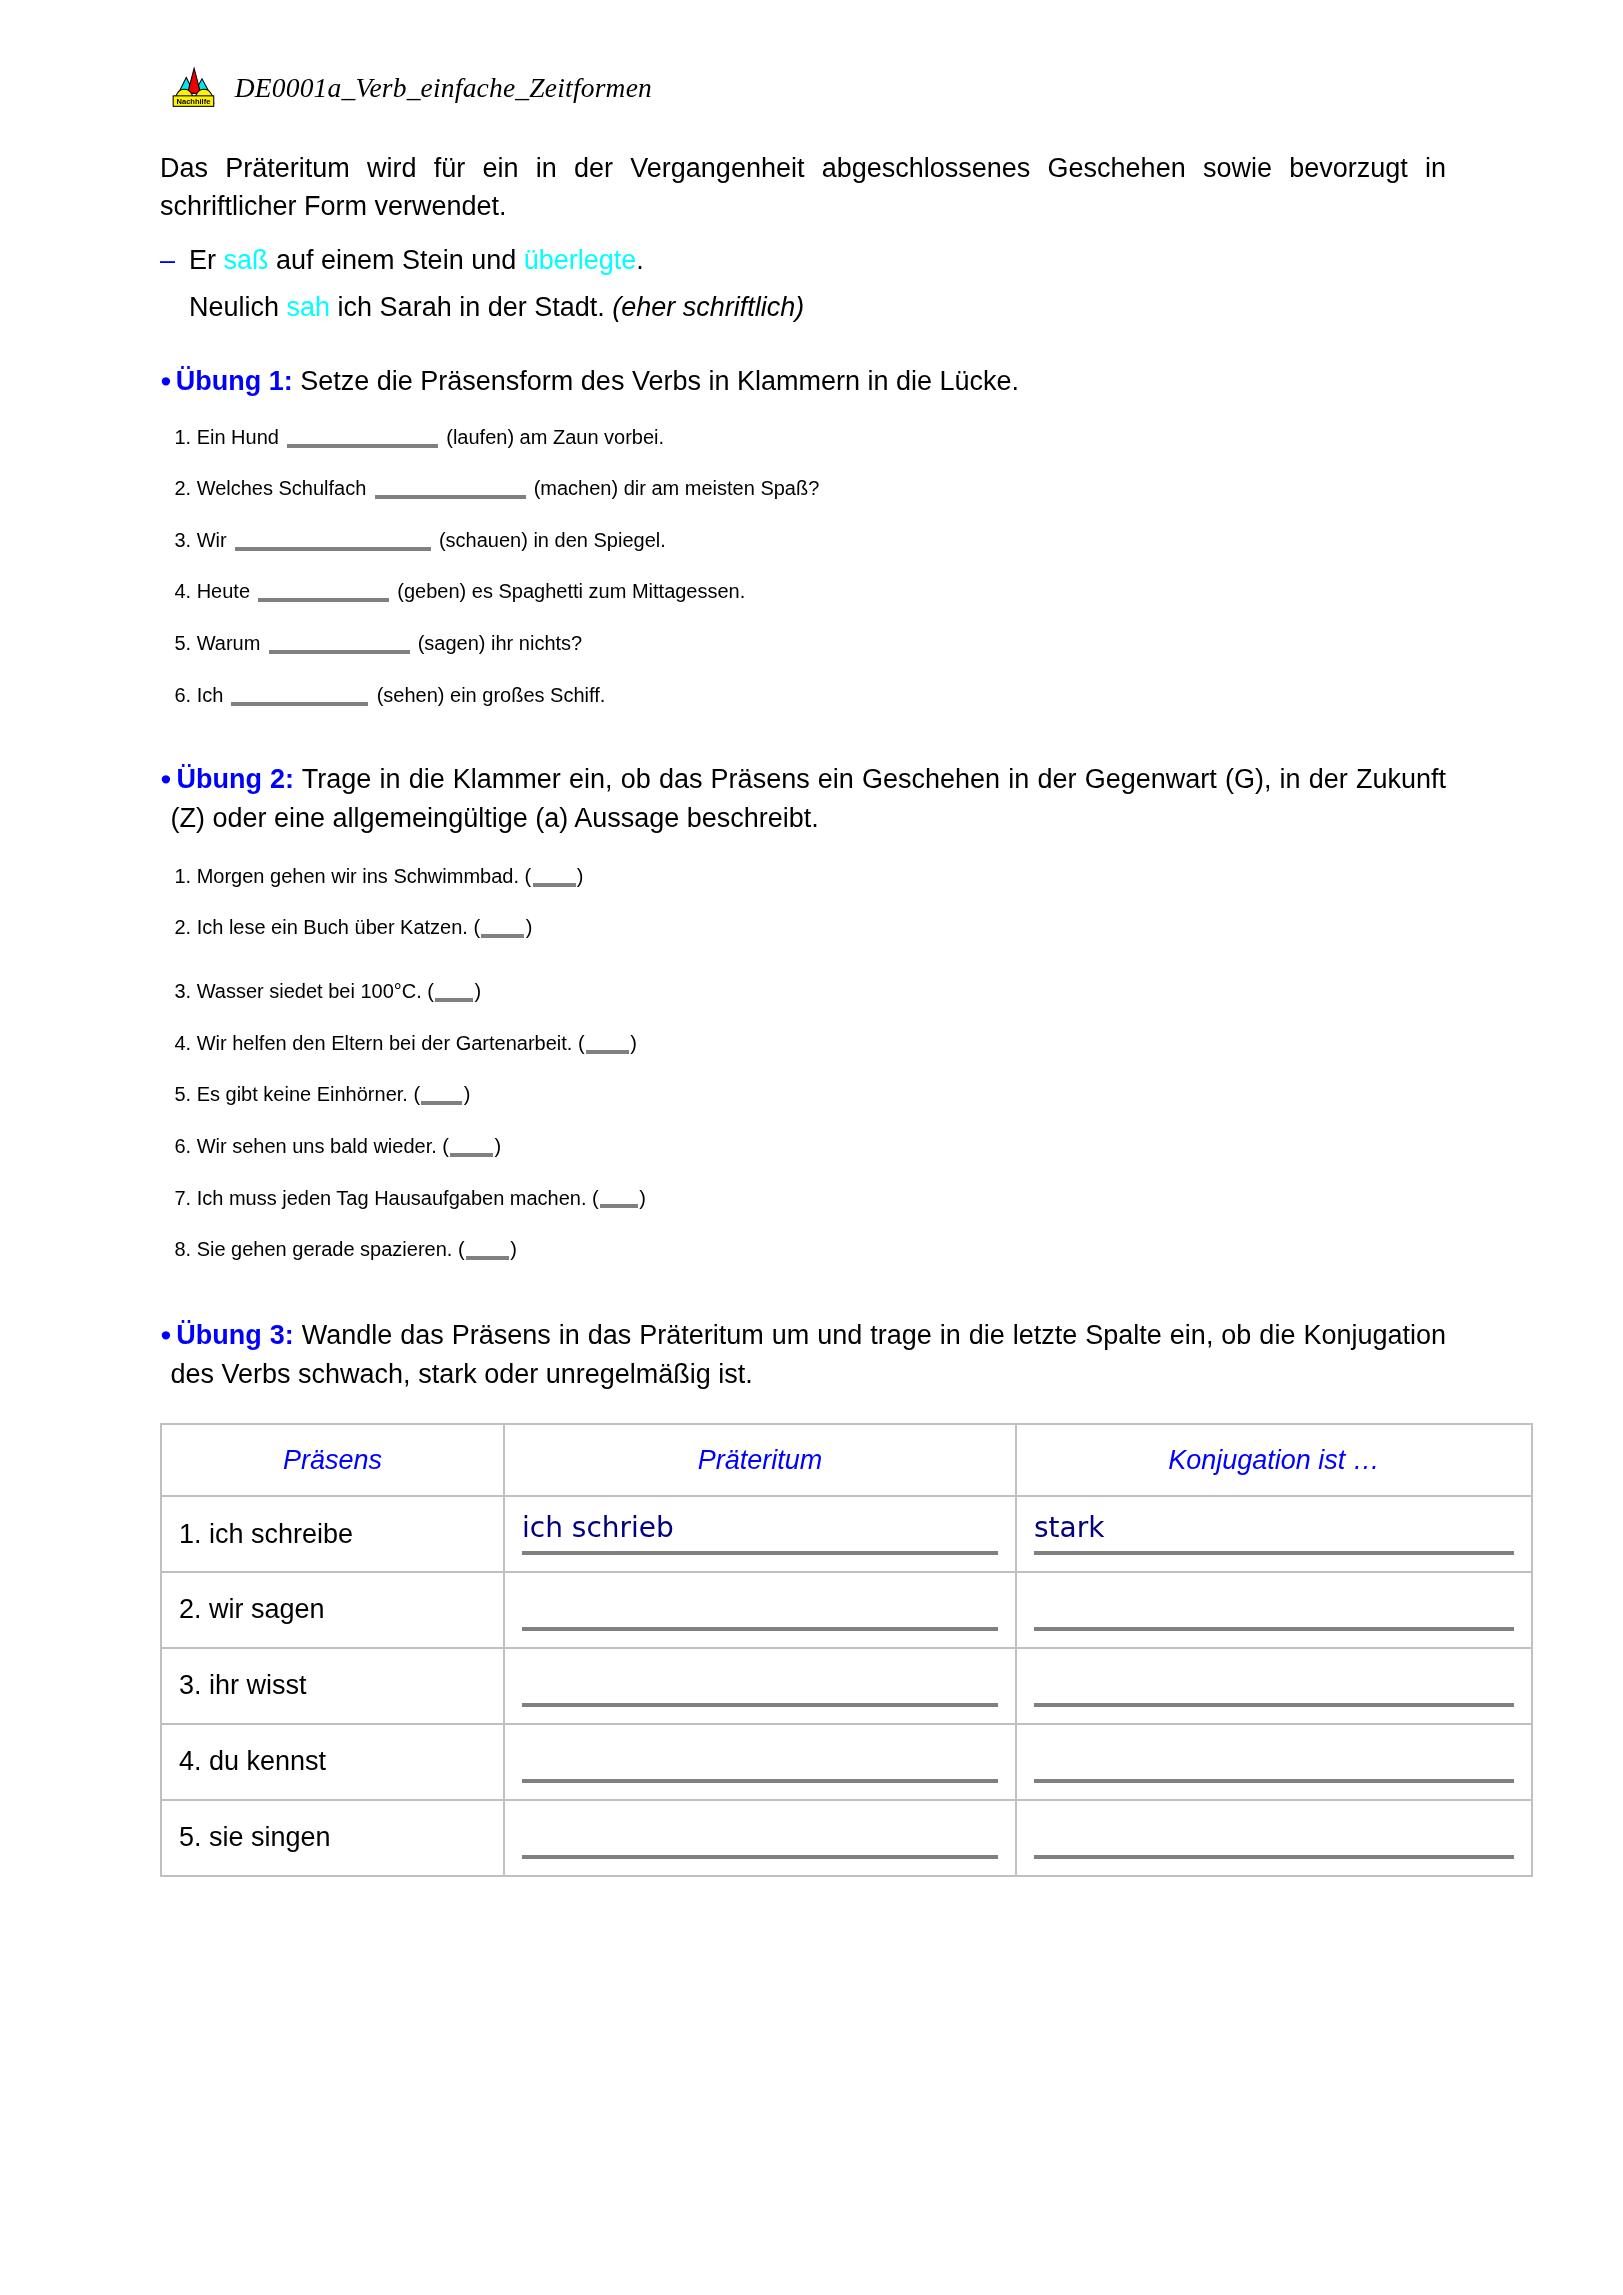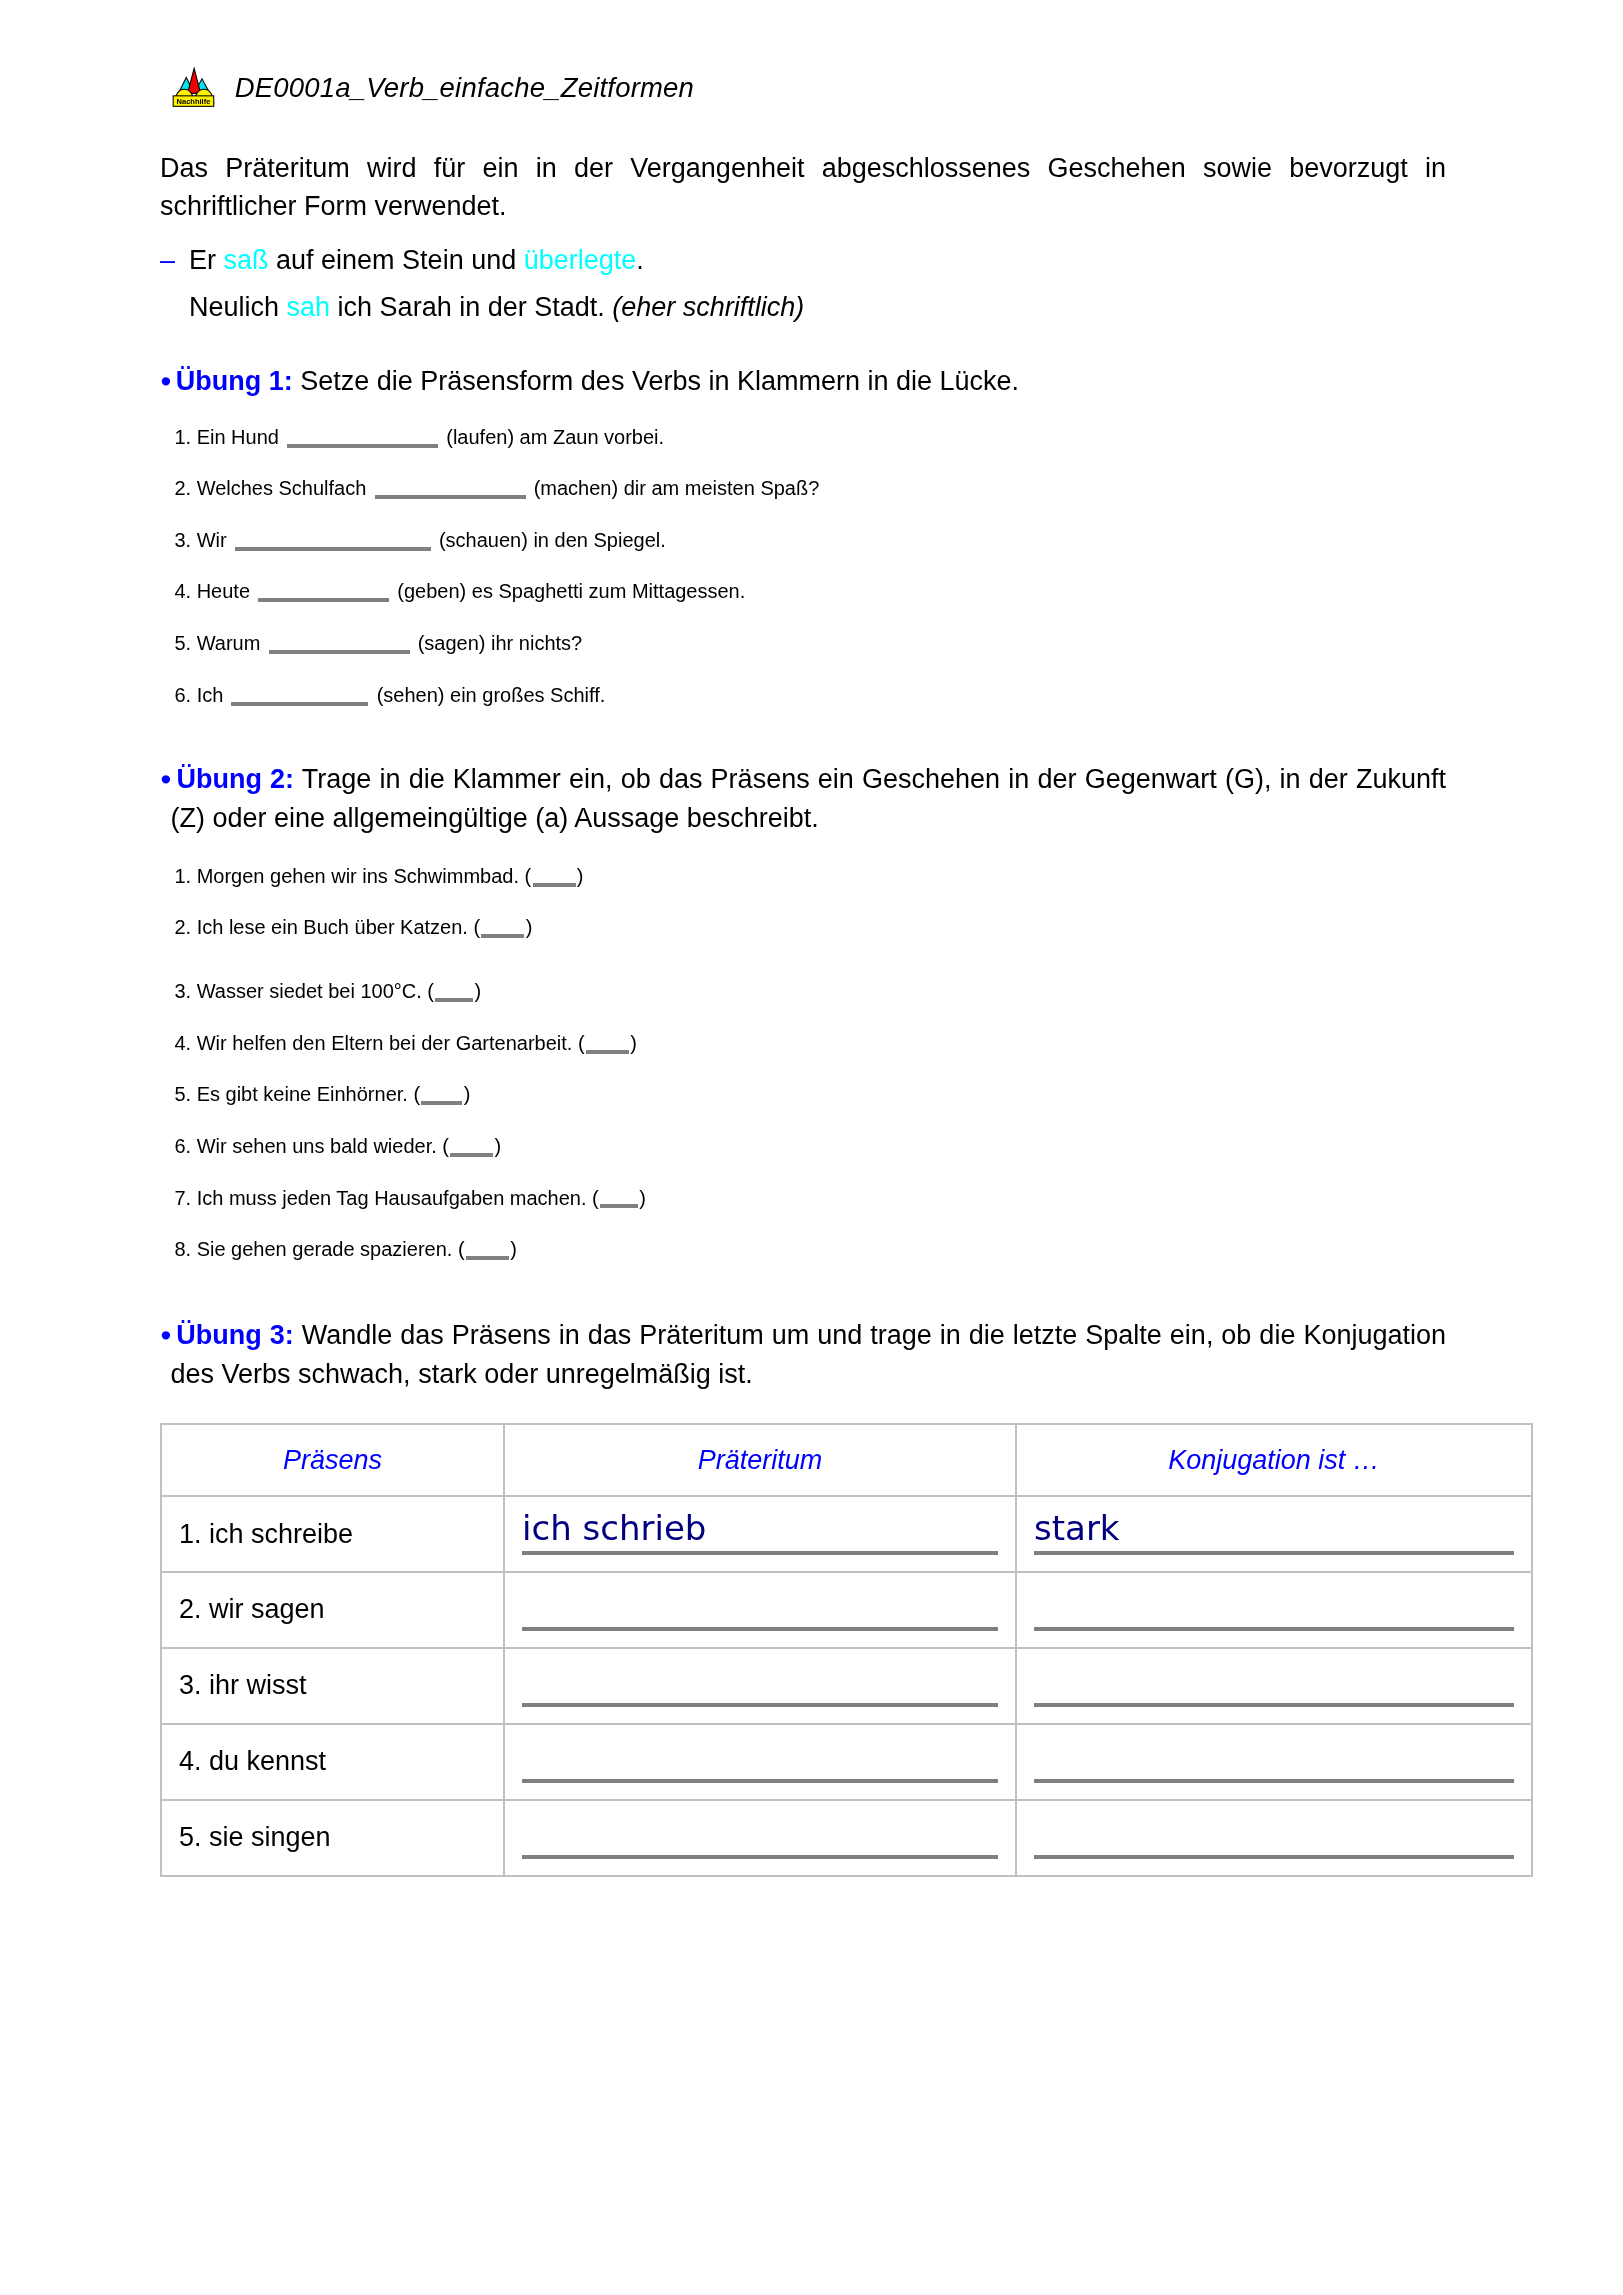--- a/index.html
+++ b/index.html
@@ -30,21 +30,21 @@
   }
 
   .logo {
     width: 55px;
     height: 50px;
     flex: 0 0 auto;
     display: block;
   }
 
   .doc-title {
-    font-family: Liberation Sans, sans-serif;
+    font-family: Liberation Serif, serif;
     font-style: italic;
     font-size: 27.5px;
     color: #000000;
     white-space: nowrap;
     letter-spacing: 0.2px;
   }
 
   
   .content {
     position: absolute;
@@ -168,21 +168,21 @@
     position: relative;
     vertical-align: bottom;
   }
 
   .answer-line {
     display: block;
     border-bottom: 4.6px solid #808080;
     height: 46px;
     line-height: 46px;
     font-family: "DejaVu Sans", sans-serif;
-    font-size: 34px;
+    font-size: 28px;
     color: #000080;
     margin-bottom: 7.9px;
     white-space: nowrap;
     overflow: hidden;
   }
 
   
   .footer {
     position: absolute;
     left: 0;

